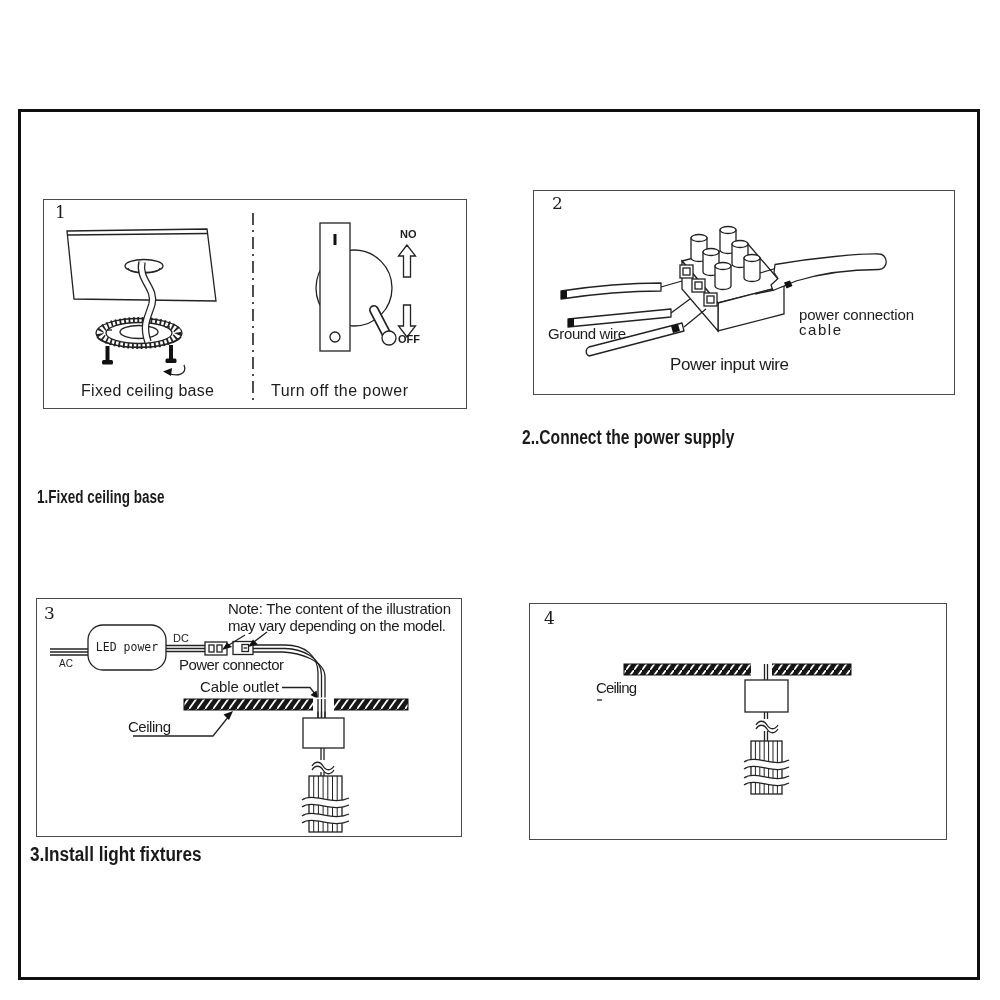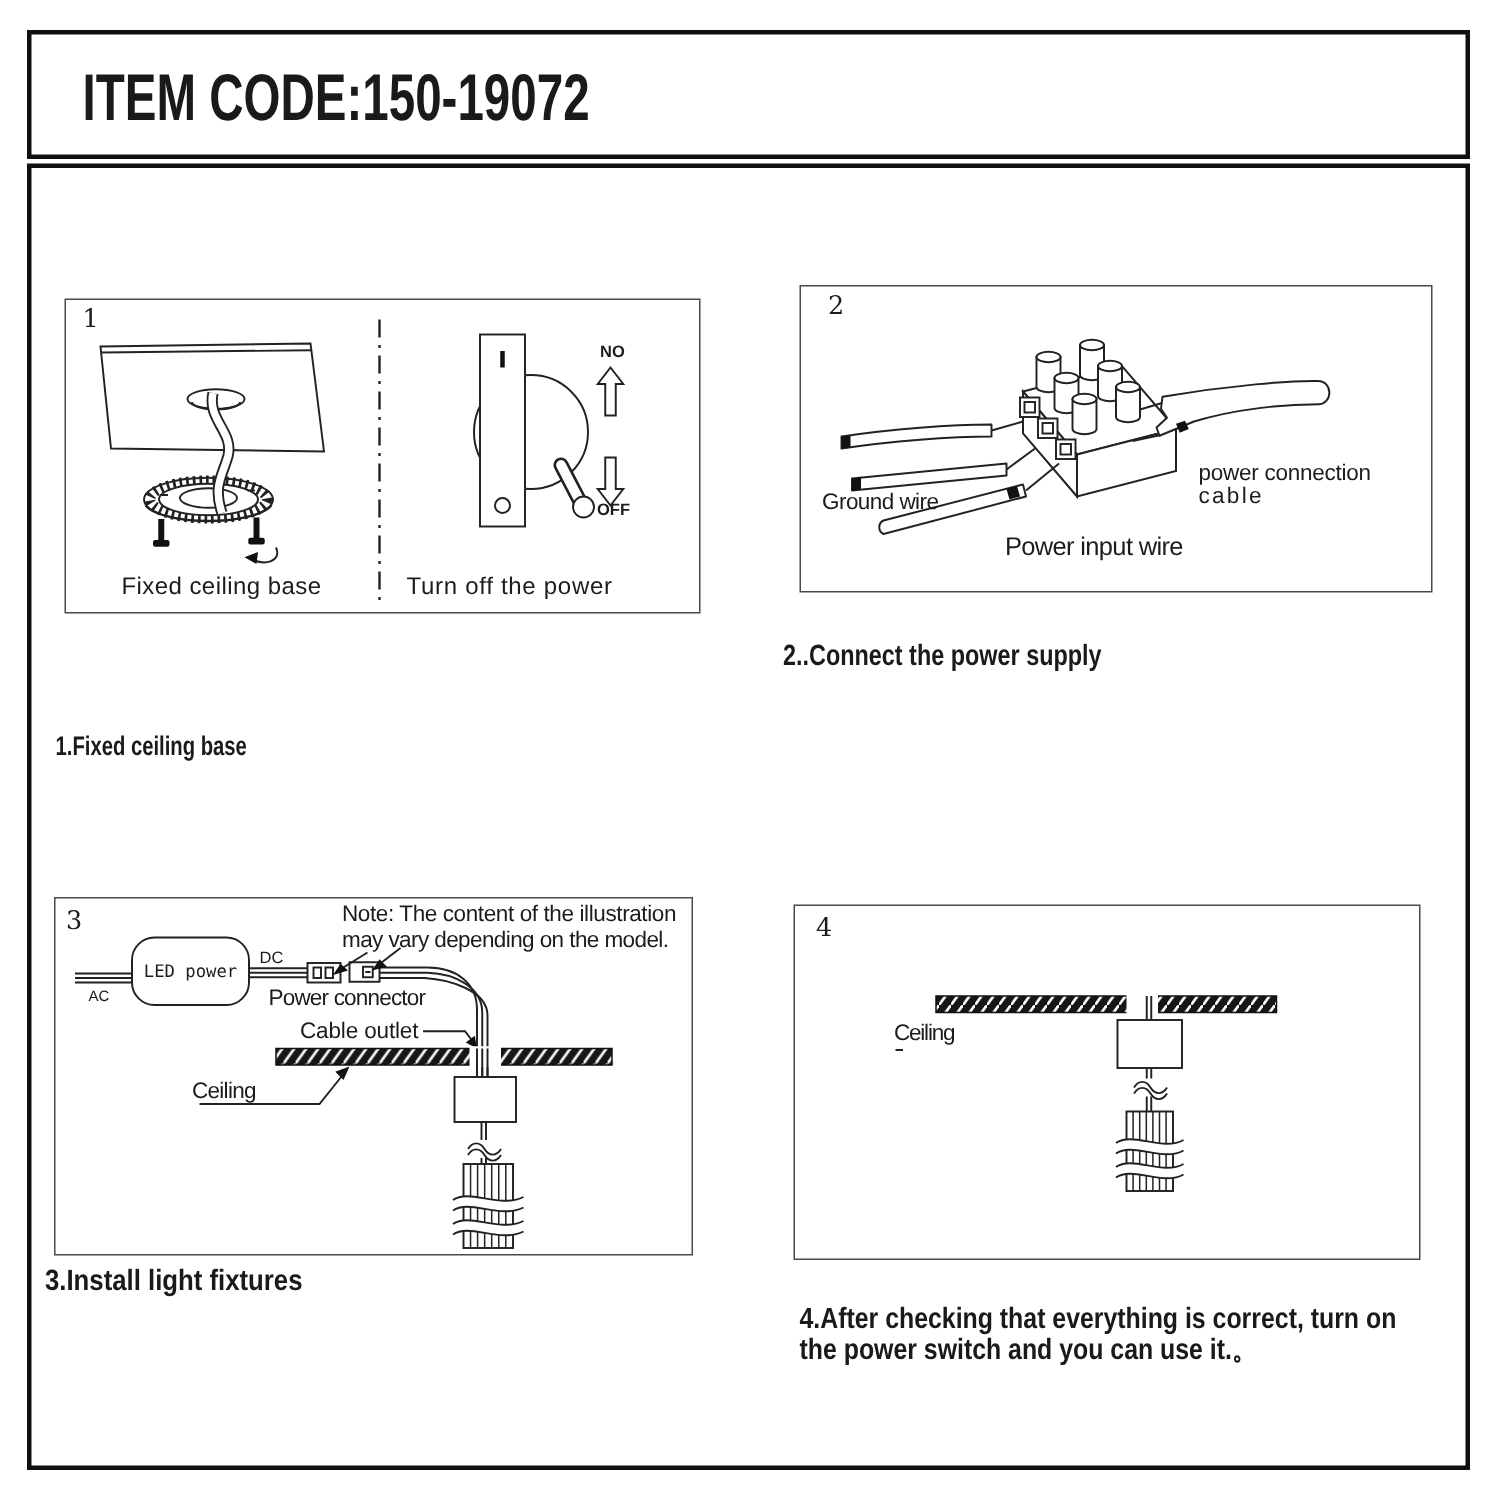--- a/index.html
+++ b/index.html
@@ -18,23 +18,20 @@
   svg .mono{font-family:"DejaVu Sans Mono",monospace;font-size:11.5px;}
   .st{stroke:#222;stroke-width:1.3;fill:none;}
   .stw{stroke:#222;stroke-width:1.3;fill:#fff;}
   .blk{fill:#111;stroke:none;}
 </style>
 </head>
 <body>
 
 <div id="page">
 
-  <div class="abs box" style="left:18px;top:20px;width:956px;height:80px;">
-    <div class="abs cond" style="left:34px;top:18px;font-size:44px;transform:scaleX(0.72);letter-spacing:0px;">ITEM CODE:150-19072</div>
-  </div>
 
   <div class="abs box" style="left:18px;top:109px;width:956px;height:865px;"></div>
 
   <svg class="abs panelbox" style="left:43px;top:199px;" width="422" height="208" viewBox="0 0 422 208">
     <text class="num" x="11" y="18">1</text>
 
     <g>
       <path class="stw" d="M23,31 L163,29 L172,101 L30,99 Z"></path>
       <path class="st" d="M24,35 L163.5,33.5"></path>
       <ellipse class="stw" cx="100" cy="66" rx="19" ry="6.5"></ellipse>
@@ -290,18 +287,14 @@
       <path class="st" d="M214,158 C225,150 245,164 259,156"></path>
       <path class="st" d="M214,165 C225,157 245,171 259,163"></path>
       <path d="M214,174 C225,166 245,180 259,172 L259,179 C245,187 225,173 214,181 Z" fill="#fff" stroke="none"></path>
       <path class="st" d="M214,174 C225,166 245,180 259,172"></path>
       <path class="st" d="M214,181 C225,173 245,187 259,179"></path>
     </g>
   </svg>
 
   <div class="abs cond" style="left:30px;top:843px;font-size:19.5px;transform:scaleX(0.88);">3.Install light fixtures</div>
 
-  <div class="abs" style="left:533px;top:869px;">
-    <div class="cond" style="font-size:19.5px;transform:scaleX(0.85);line-height:21px;">4.After checking that everything is correct, turn on</div>
-    <div class="cond" style="font-size:19.5px;transform:scaleX(0.85);line-height:21px;">the power switch and you can use it.。</div>
-  </div>
 
 </div>
 
 </body></html>

